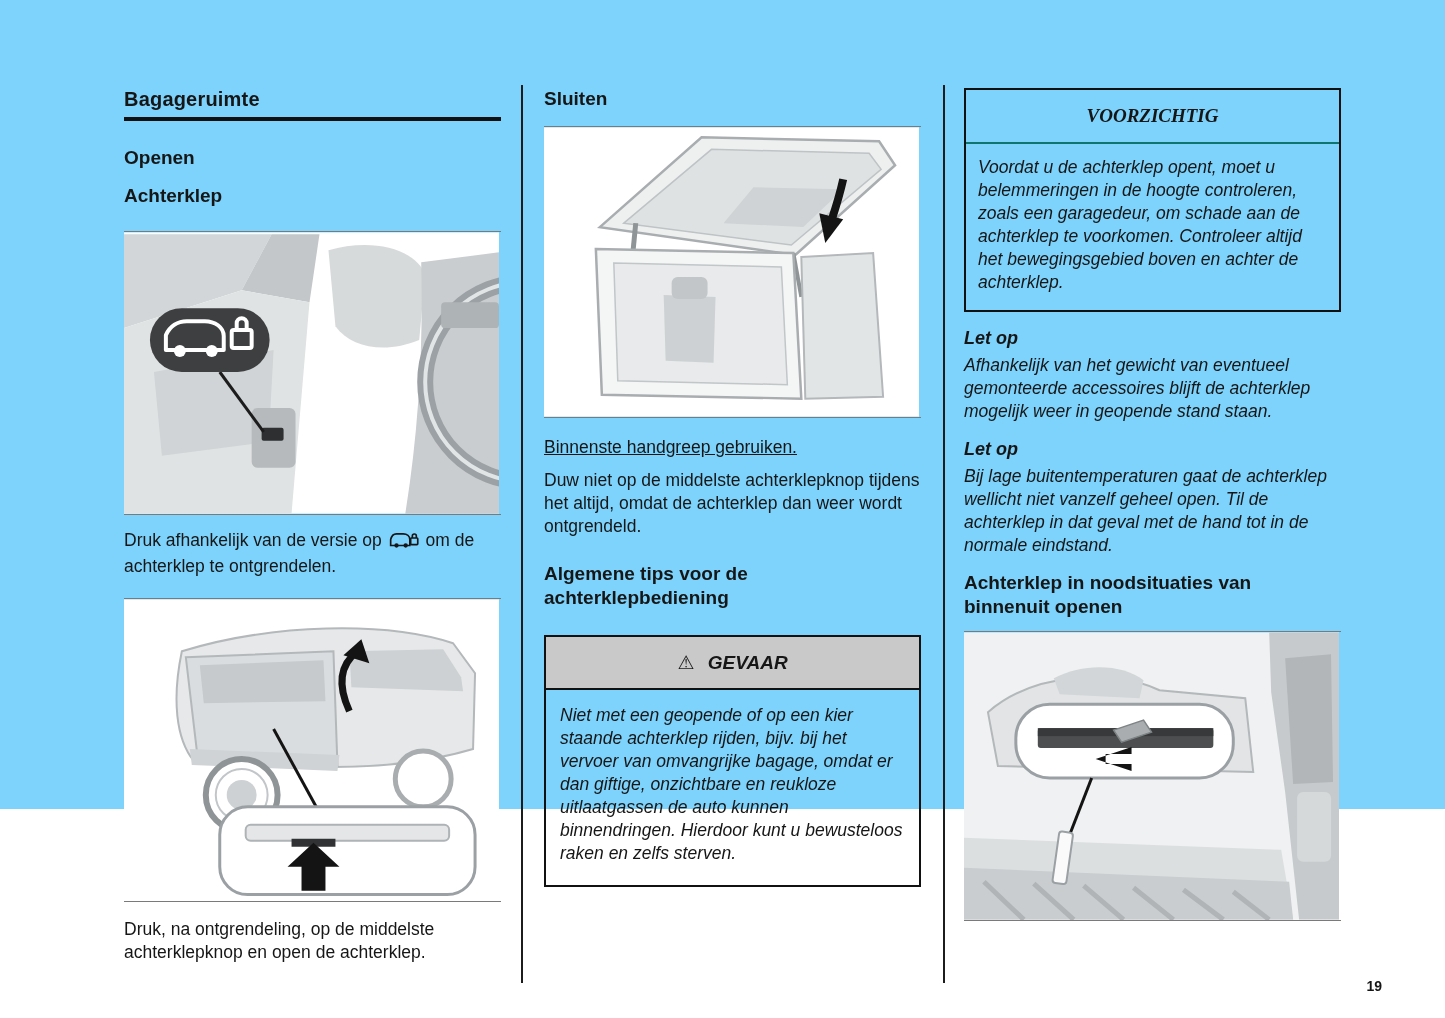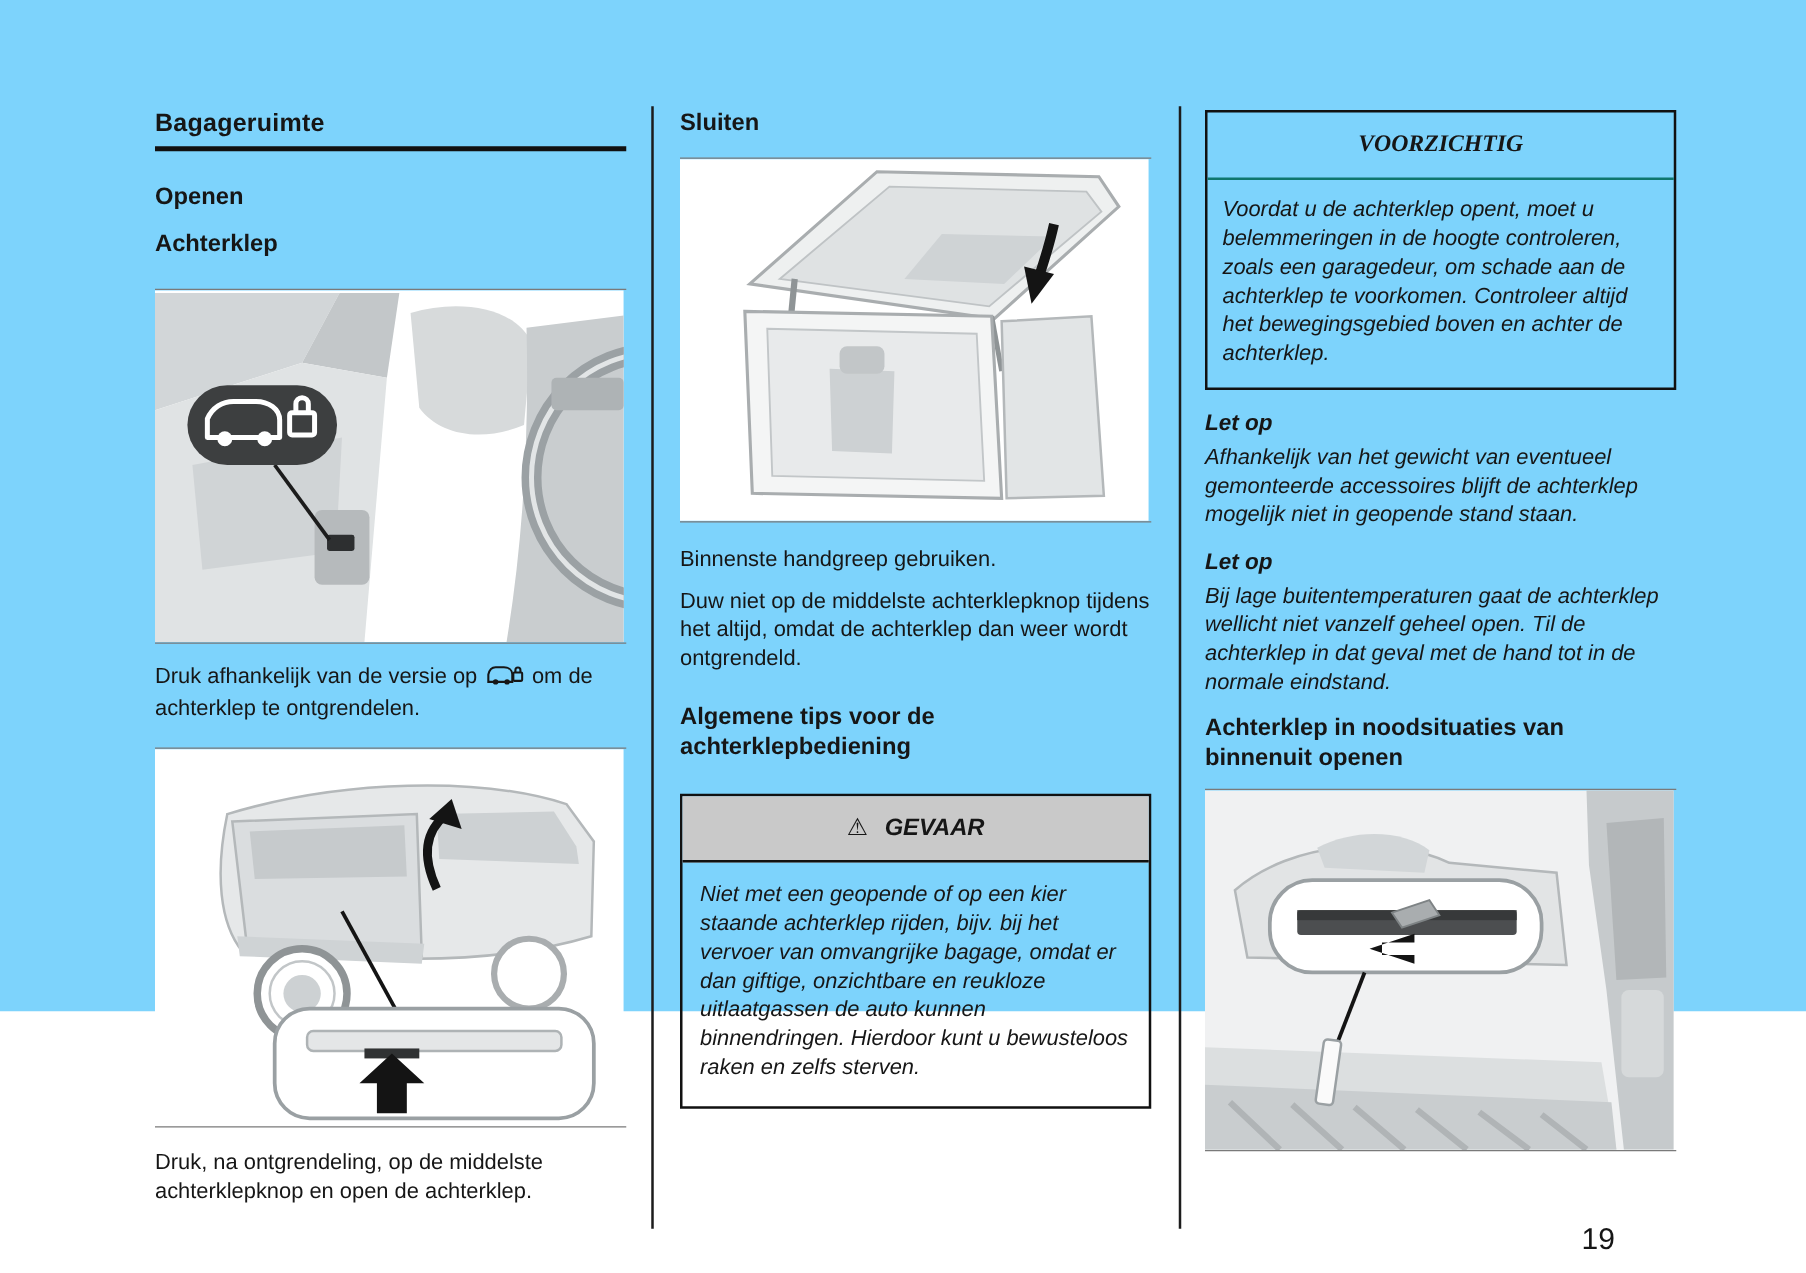--- a/index.html
+++ b/index.html
@@ -30,21 +30,21 @@
   #col1 h2.sub.second { margin-bottom:16px; }
   #col2 h2.sub { margin-bottom:16px; }
 
   .figure { border-top:1px solid #7a7a7a; border-bottom:1px solid #7a7a7a; }
   .figure svg { display:block; }
   .fig-mt { margin-top:20px; }
   .fig-mt-sm { margin-top:12px; }
 
   p.body { font-size:17.5px; line-height:23px; }
   .mt10 { margin-top:10px; } .mt12 { margin-top:12px; }
-  .mt14 { margin-top:14px; } .mt16 { margin-top:16px; } .mt18 { margin-top:18px; }
+  .mt14 { margin-top:14px; } .mt16 { margin-top:16px; } .mt18 { margin-top:18px;text-decoration:underline; }
 
   h3.subhead { font-size:19px; font-weight:bold; line-height:24px; margin-top:24px; }
   h3.subhead.tight { margin-top:14px; }
 
   .inline-icon { display:inline-block; vertical-align:-3px; margin:0 2px; }
   .inline-icon svg { display:inline-block; }
 
   .ref-arrow { font-family:"DejaVu Sans", sans-serif; font-size:17px; margin:0 3px 0 4px; }
 
   
@@ -63,22 +63,22 @@
     border-bottom:2px solid #0f766e;
     text-align:center; font-weight:bold; font-style:italic;
     font-size:19px; padding:15px 0;font-family:Liberation Serif, serif;
   }
   .caution-body { padding:12px 12px 16px 12px; font-style:italic; font-size:17.5px; line-height:23px; }
 
   .note-label { font-weight:bold; font-style:italic; font-size:18px; margin-top:16px; }
   .note-body { font-style:italic; font-size:17.5px; line-height:23px; margin-top:5px; }
 
   .page-number {
-    position:absolute; left:1258px; top:978px; width:34px;
-    text-align:right; font-weight:normal; font-size:24px;
+    position:absolute; left:1348px; top:978px; width:34px;
+    text-align:right; font-weight:bold; font-size:14px;
   }
 </style>
 </head>
 <body>
 
 <div class="page">
 
   <div class="vdiv" id="vdiv1"></div>
   <div class="vdiv" id="vdiv2"></div>
 
@@ -188,21 +188,21 @@
     </div>
   </section>
 
   <section class="col" id="col3">
     <div class="caution-box">
       <div class="caution-title">VOORZICHTIG</div>
       <div class="caution-body">Voordat u de achterklep opent, moet u belemmeringen in de hoogte controleren, zoals een garagedeur, om schade aan de achterklep te voorkomen. Controleer altijd het bewegingsgebied boven en achter de achterklep.</div>
     </div>
 
     <div class="note-label">Let op</div>
-    <div class="note-body">Afhankelijk van het gewicht van eventueel gemonteerde accessoires blijft de achterklep mogelijk niet in geopende stand staan.</div>
+    <div class="note-body">Afhankelijk van het gewicht van eventueel gemonteerde accessoires blijft de achterklep mogelijk weer in geopende stand staan.</div>
 
     <div class="note-label">Let op</div>
     <div class="note-body">Bij lage buitentemperaturen gaat de achterklep wellicht niet vanzelf geheel open. Til de achterklep in dat geval met de hand tot in de normale eindstand.</div>
 
     <h3 class="subhead tight">Achterklep in noodsituaties van binnenuit openen</h3>
 
     <figure class="figure fig-mt-sm">
       <svg viewBox="0 0 376 288" width="375" height="288">
         <rect width="376" height="288" fill="#f0f1f2"></rect>
         <path d="M306,0 L376,0 L376,288 L336,288 L322,160 L308,60 Z" fill="#c6cacc"></path>

